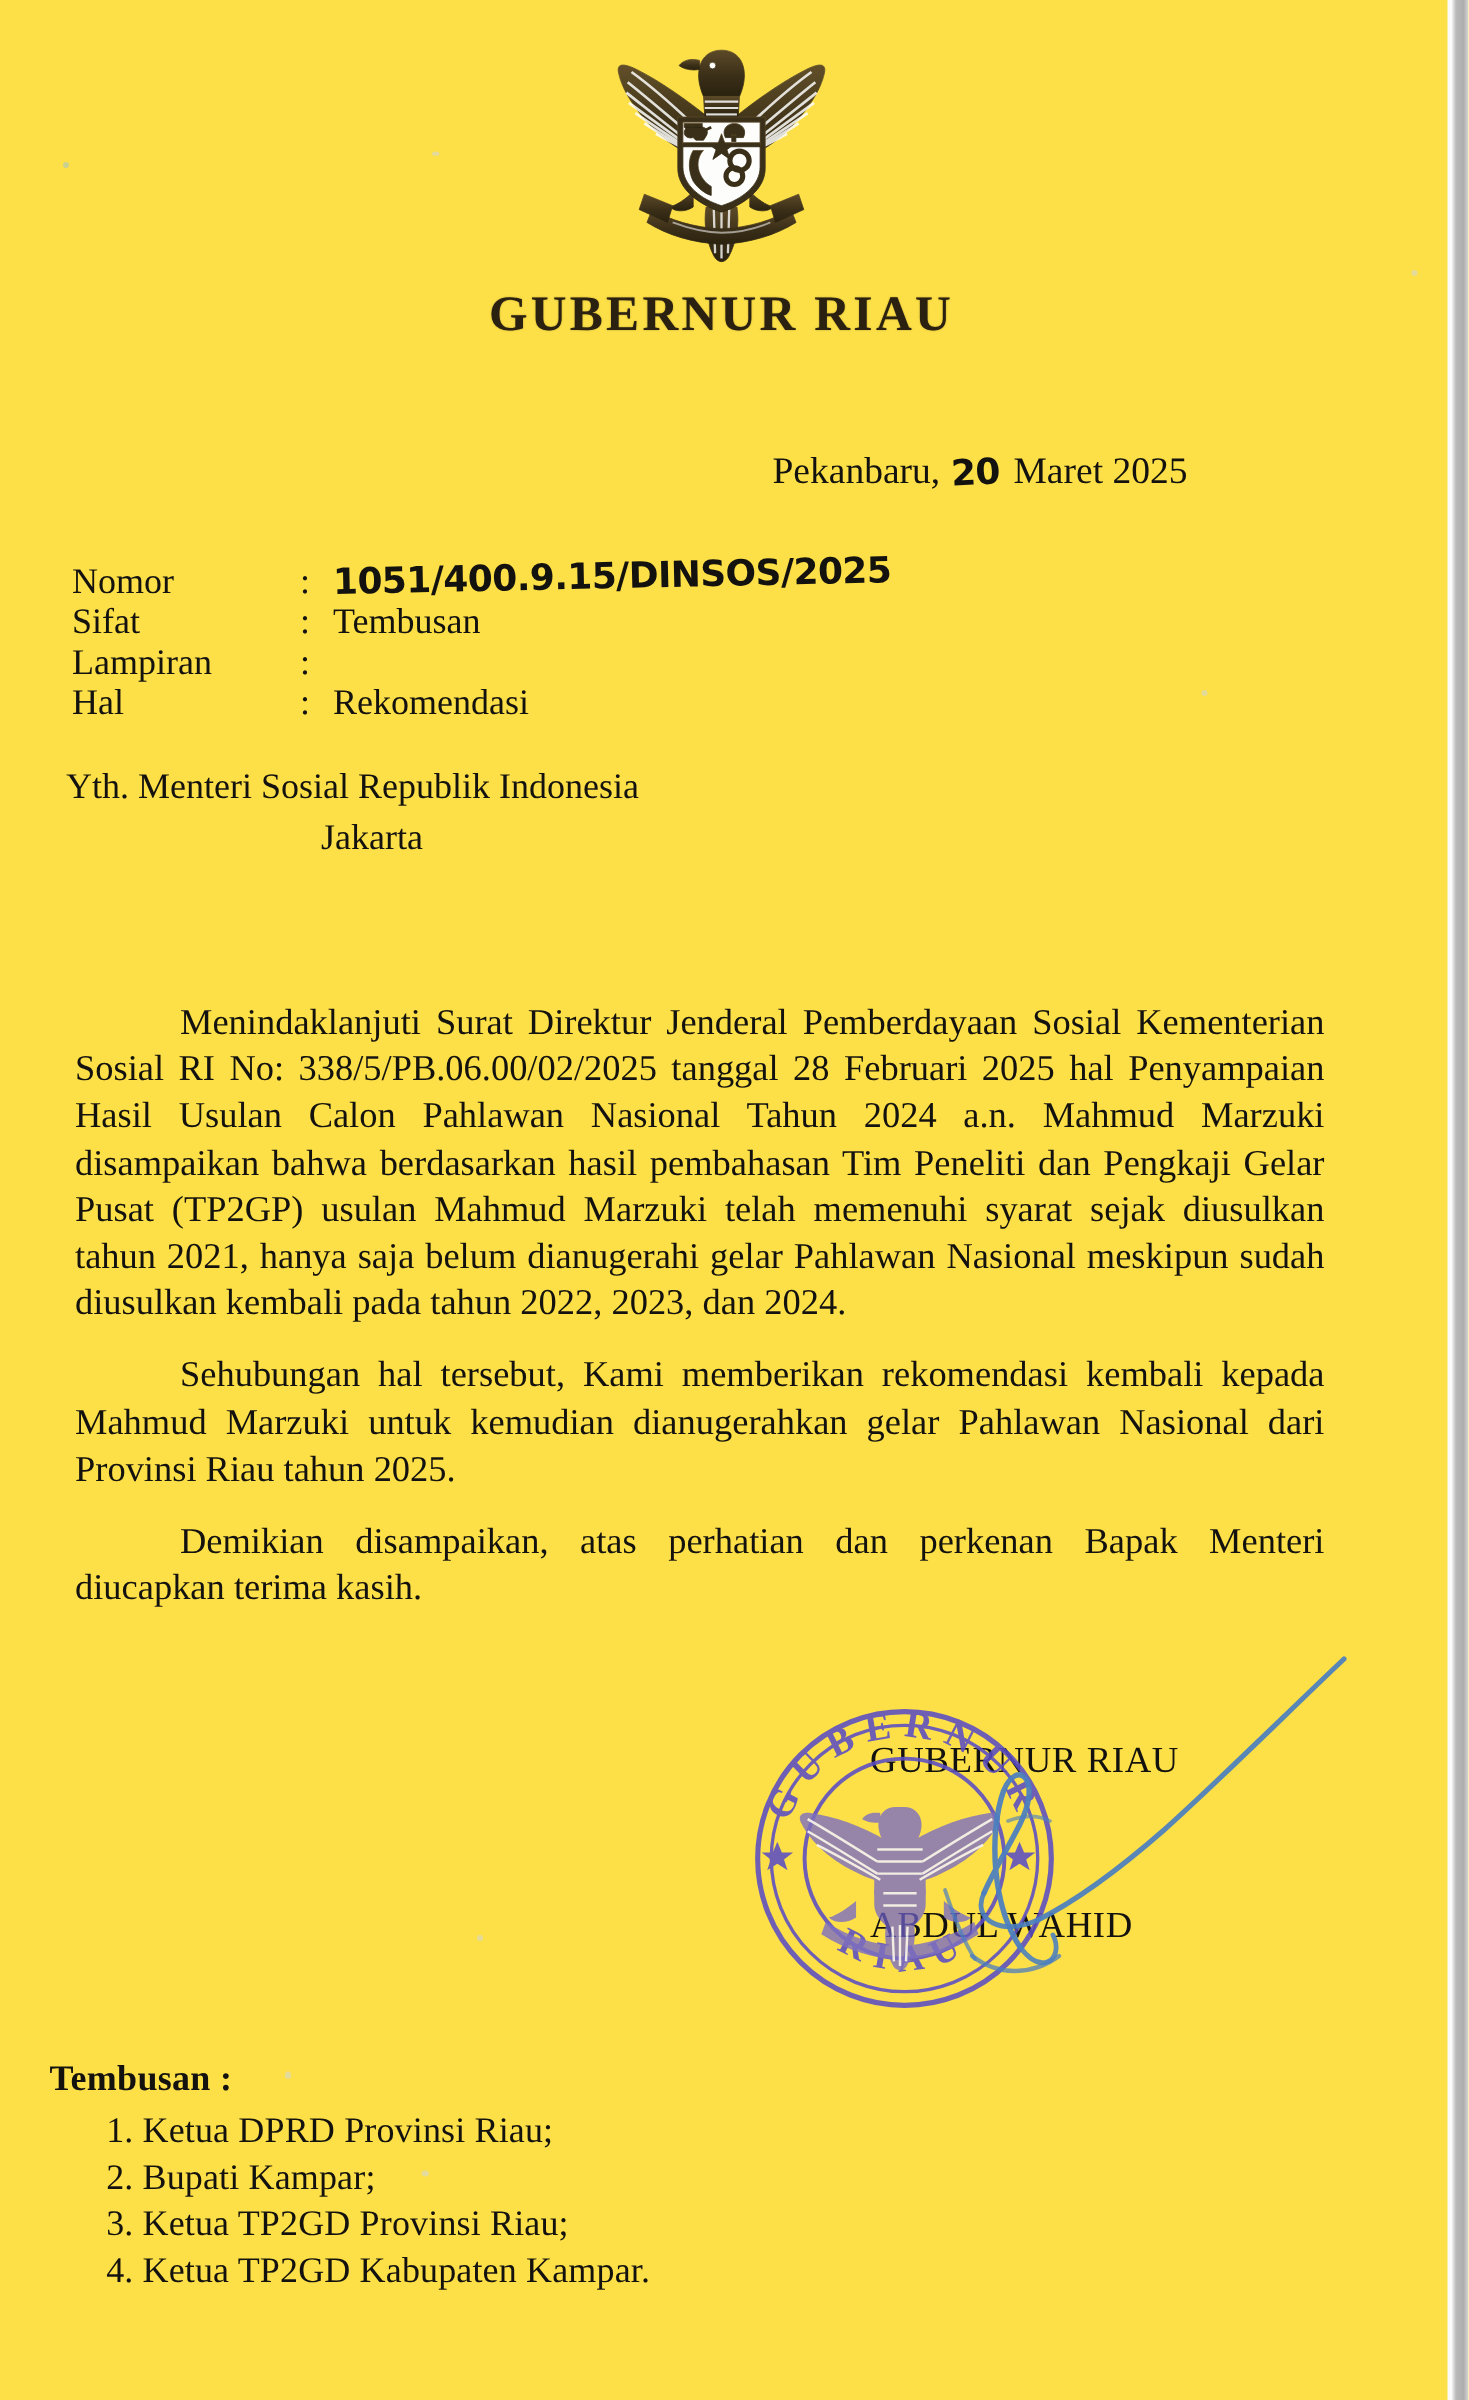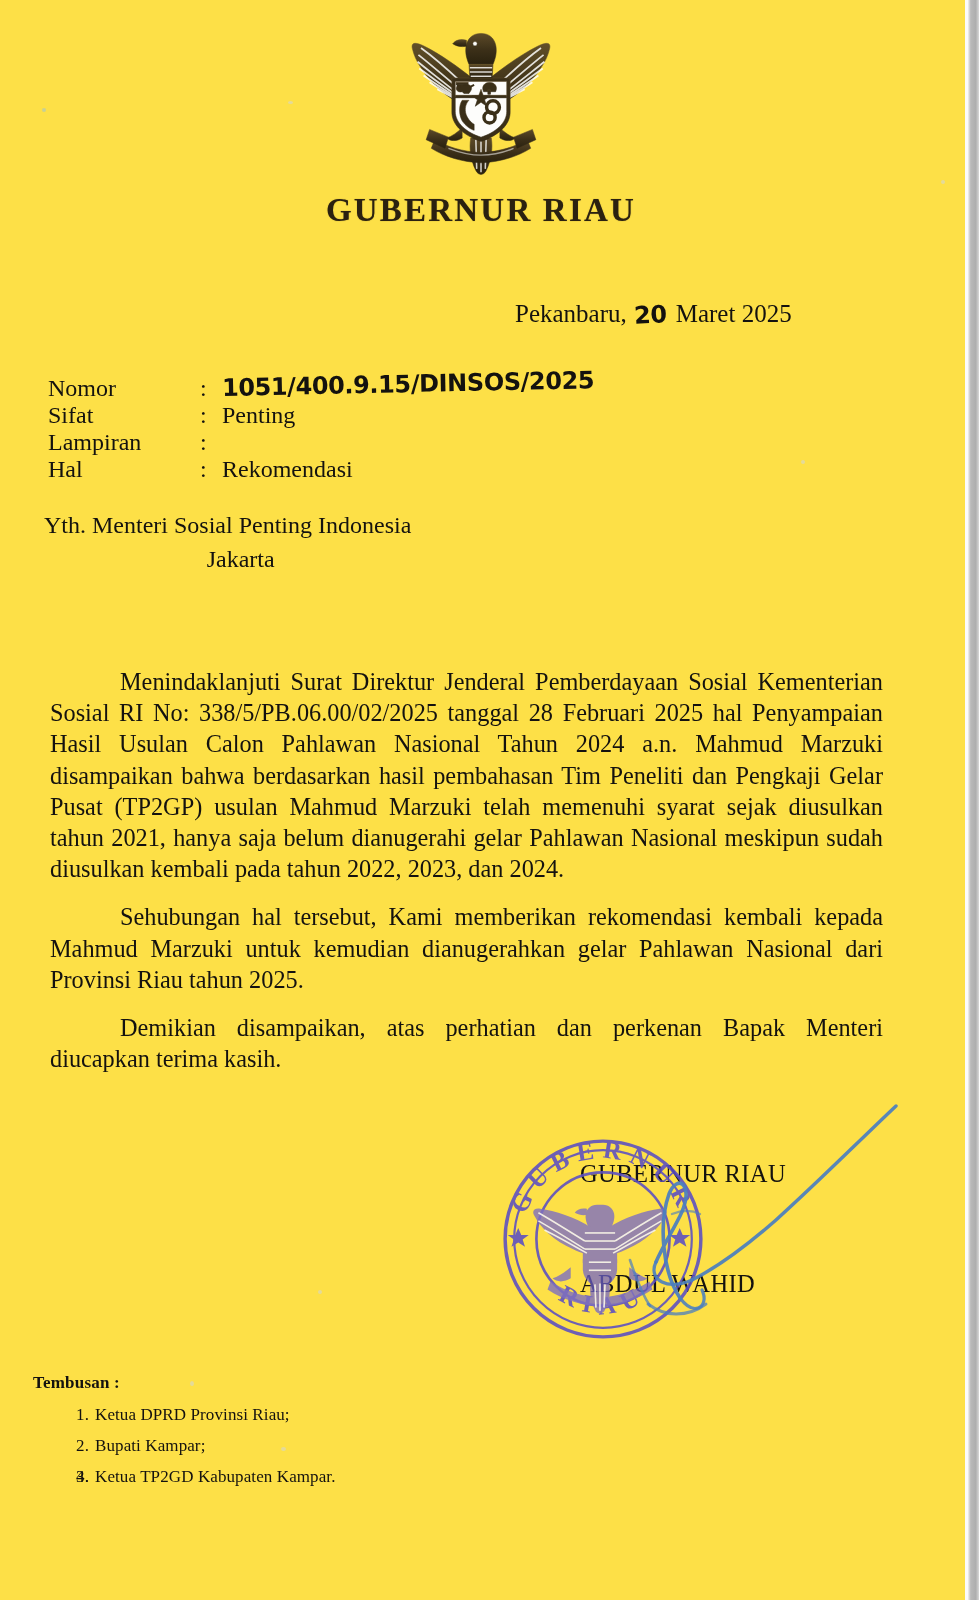--- a/index.html
+++ b/index.html
@@ -176,21 +176,21 @@
     width: 370px;
     height: 250px;
     pointer-events: none;
   }
 
   
   .tembusan {
     position: absolute;
     top: 1373px;
     left: 33px;
-    font-size: 17px;
+    font-size: 24px;
     color: #14120f;
   }
   .tembusan-title {
     font-weight: bold;
     letter-spacing: 0.2px;
   }
   .tembusan ol {
     margin: 6px 0 0 0;
     padding-left: 62px;
     list-style: none;
@@ -328,35 +328,35 @@
 
   <div class="refblock">
     <div class="refrow">
       <span class="ref-label">Nomor</span>
       <span class="ref-colon">:</span>
       <span class="ref-value hand">1051/400.9.15/DINSOS/2025</span>
     </div>
     <div class="refrow">
       <span class="ref-label">Sifat</span>
       <span class="ref-colon">:</span>
-      <span class="ref-value">Penting</span>
+      <span class="ref-value">Tembusan</span>
     </div>
     <div class="refrow">
       <span class="ref-label">Lampiran</span>
       <span class="ref-colon">:</span>
     </div>
     <div class="refrow">
       <span class="ref-label">Hal</span>
       <span class="ref-colon">:</span>
       <span class="ref-value">Rekomendasi</span>
     </div>
   </div>
 
   <div class="recipient">
-    <div>Yth. Menteri Sosial Penting Indonesia</div>
+    <div>Yth. Menteri Sosial Republik Indonesia</div>
     <div class="recip-city">Jakarta</div>
   </div>
 
   <div class="body-text">
     <p><span>Menindaklanjuti Surat Direktur Jenderal Pemberdayaan Sosial Kementerian Sosial RI No: 338/5/PB.06.00/02/2025 tanggal 28 Februari 2025 hal Penyampaian Hasil Usulan Calon Pahlawan Nasional Tahun 2024 a.n. </span><b>Mahmud Marzuki</b><span> disampaikan bahwa berdasarkan hasil pembahasan Tim Peneliti dan Pengkaji Gelar Pusat (TP2GP) usulan Mahmud Marzuki </span><b>telah memenuhi syarat</b><span> sejak diusulkan tahun 2021, hanya saja belum dianugerahi gelar Pahlawan Nasional meskipun sudah diusulkan kembali pada tahun 2022, 2023, dan 2024.</span></p>
 
     <p><span>Sehubungan hal tersebut, Kami memberikan </span><b>rekomendasi</b><span> kembali kepada </span><b>Mahmud Marzuki</b><span> untuk kemudian dianugerahkan gelar Pahlawan Nasional dari Provinsi Riau tahun 2025.</span></p>
 
     <p>Demikian disampaikan, atas perhatian dan perkenan Bapak Menteri diucapkan terima kasih.</p>
   </div>
@@ -434,20 +434,21 @@
       <li>
         <span class="num">1.</span>
         <span>Ketua DPRD Provinsi Riau;</span>
       </li>
       <li>
         <span class="num">2.</span>
         <span>Bupati Kampar;</span>
       </li>
       <li>
         <span class="num">3.</span>
+        <span>Ketua TP2GD Provinsi Riau;</span>
       </li>
       <li>
         <span class="num">4.</span>
         <span>Ketua TP2GD Kabupaten Kampar.</span>
       </li>
     </ol>
   </div>
 
 </div>
 

